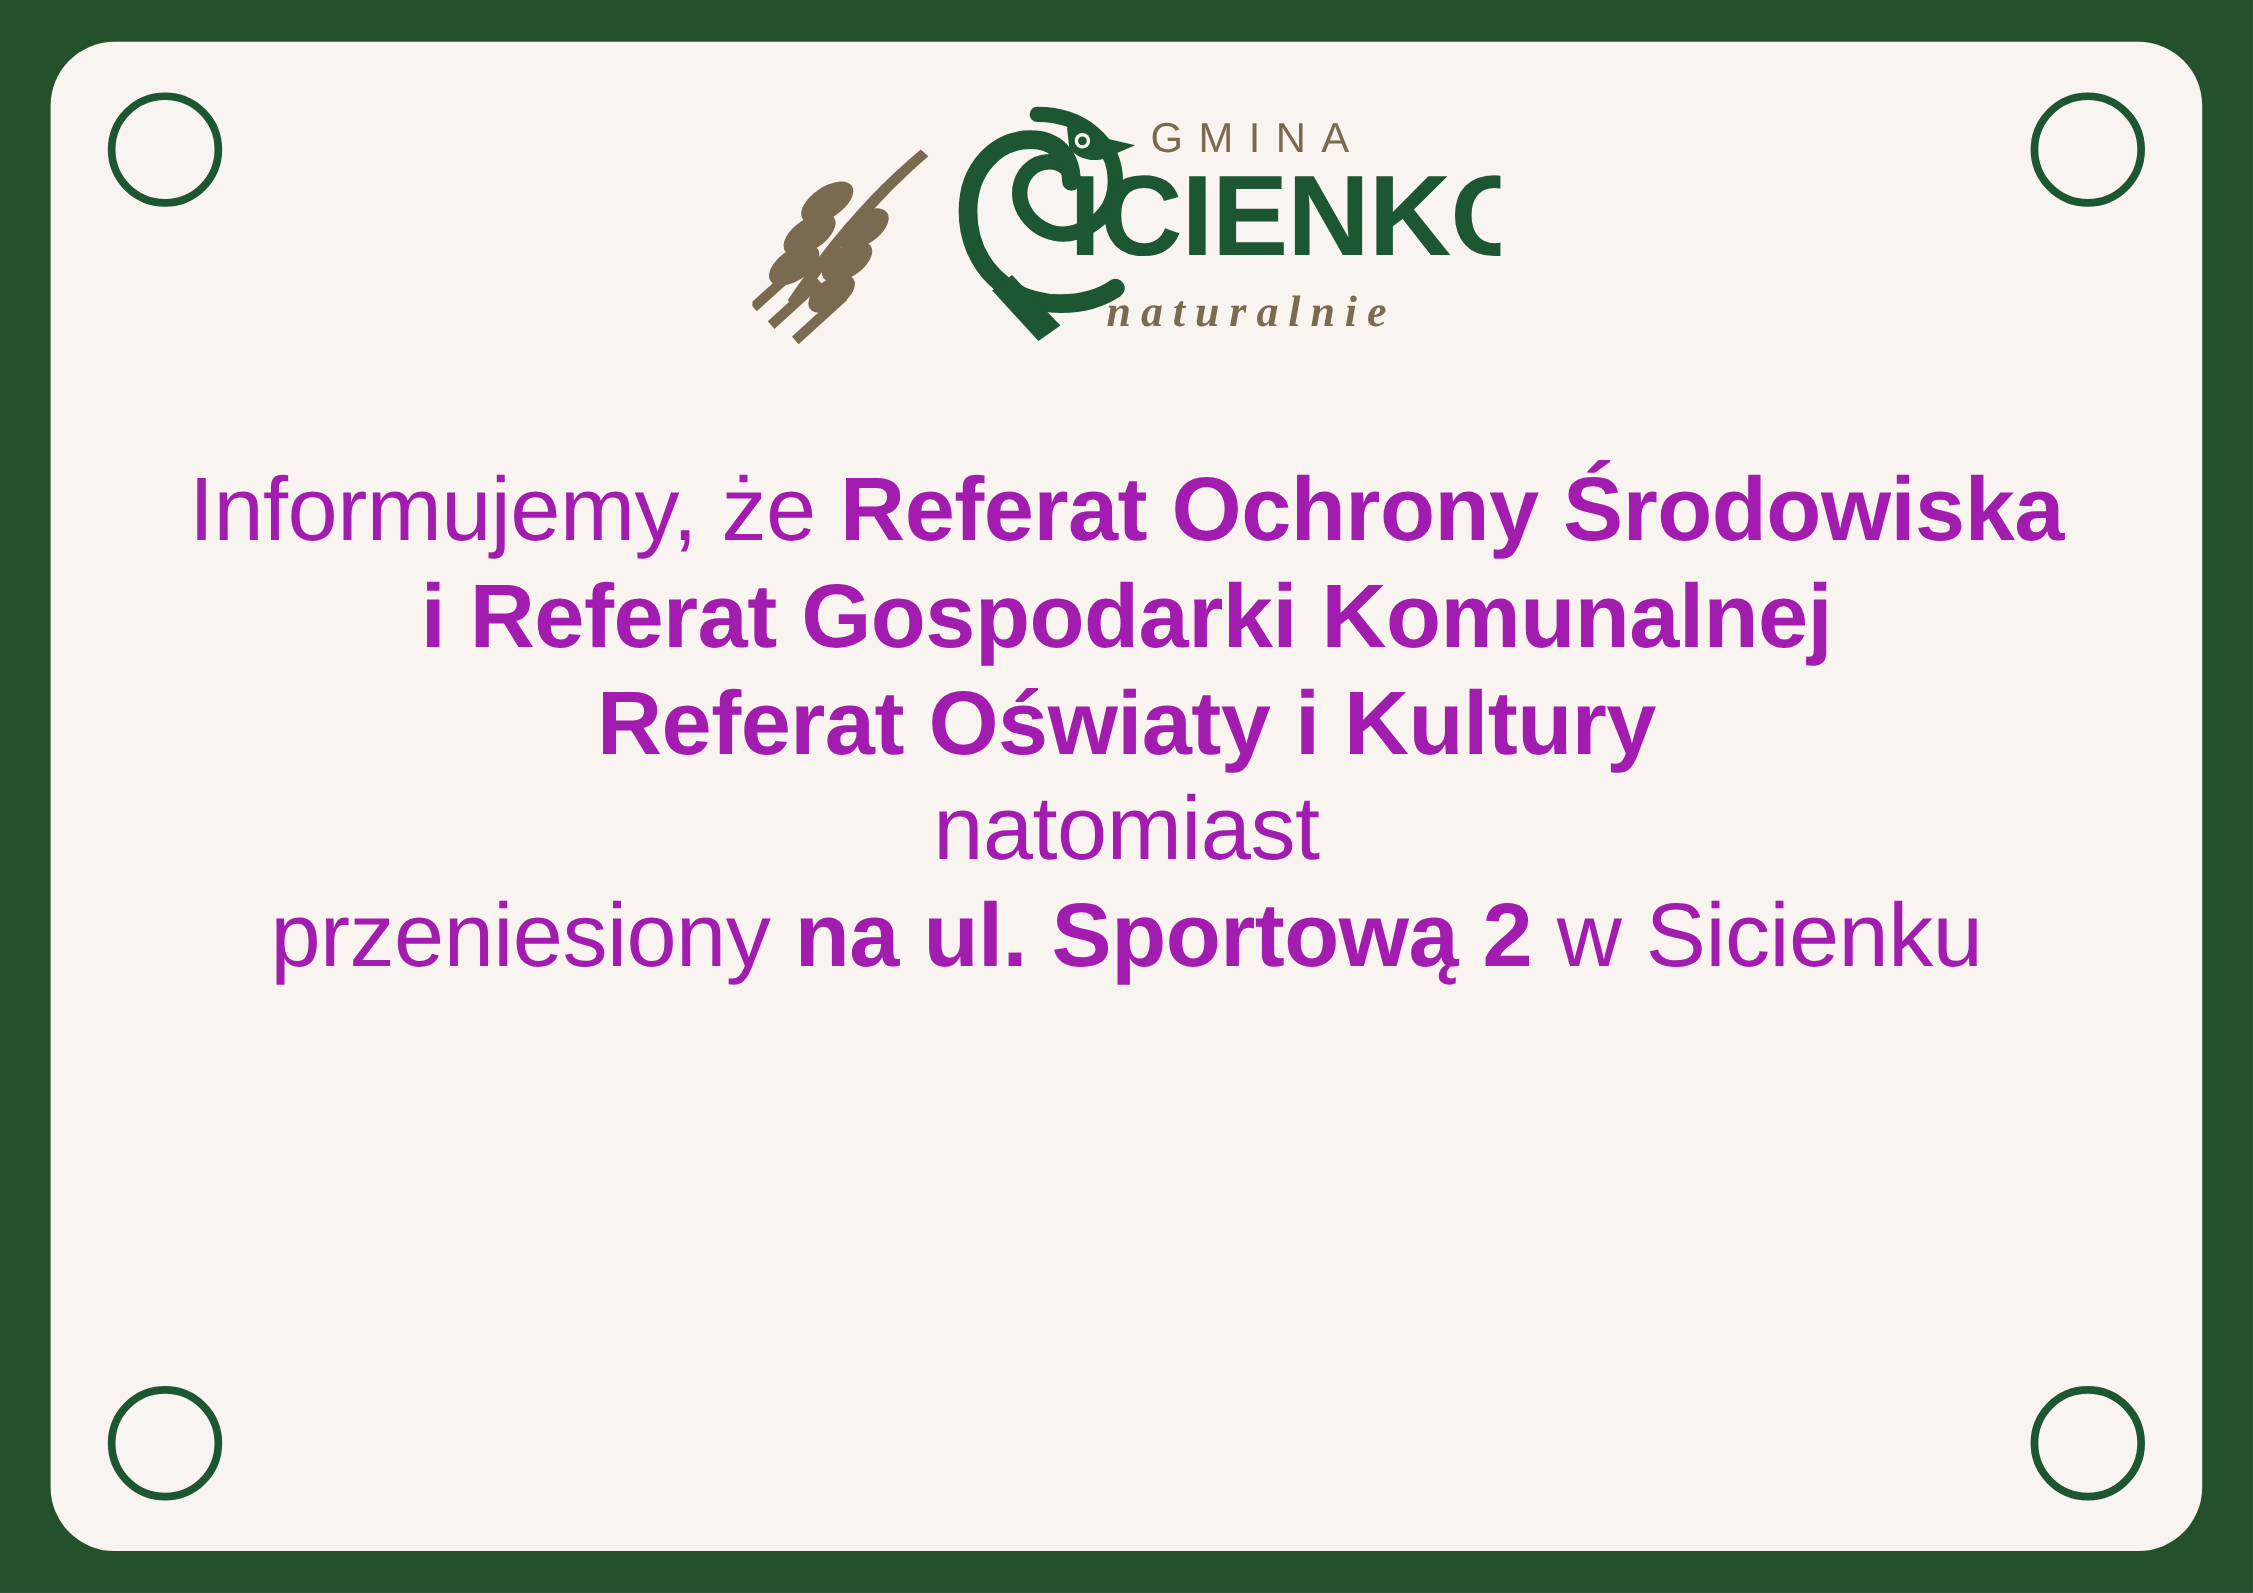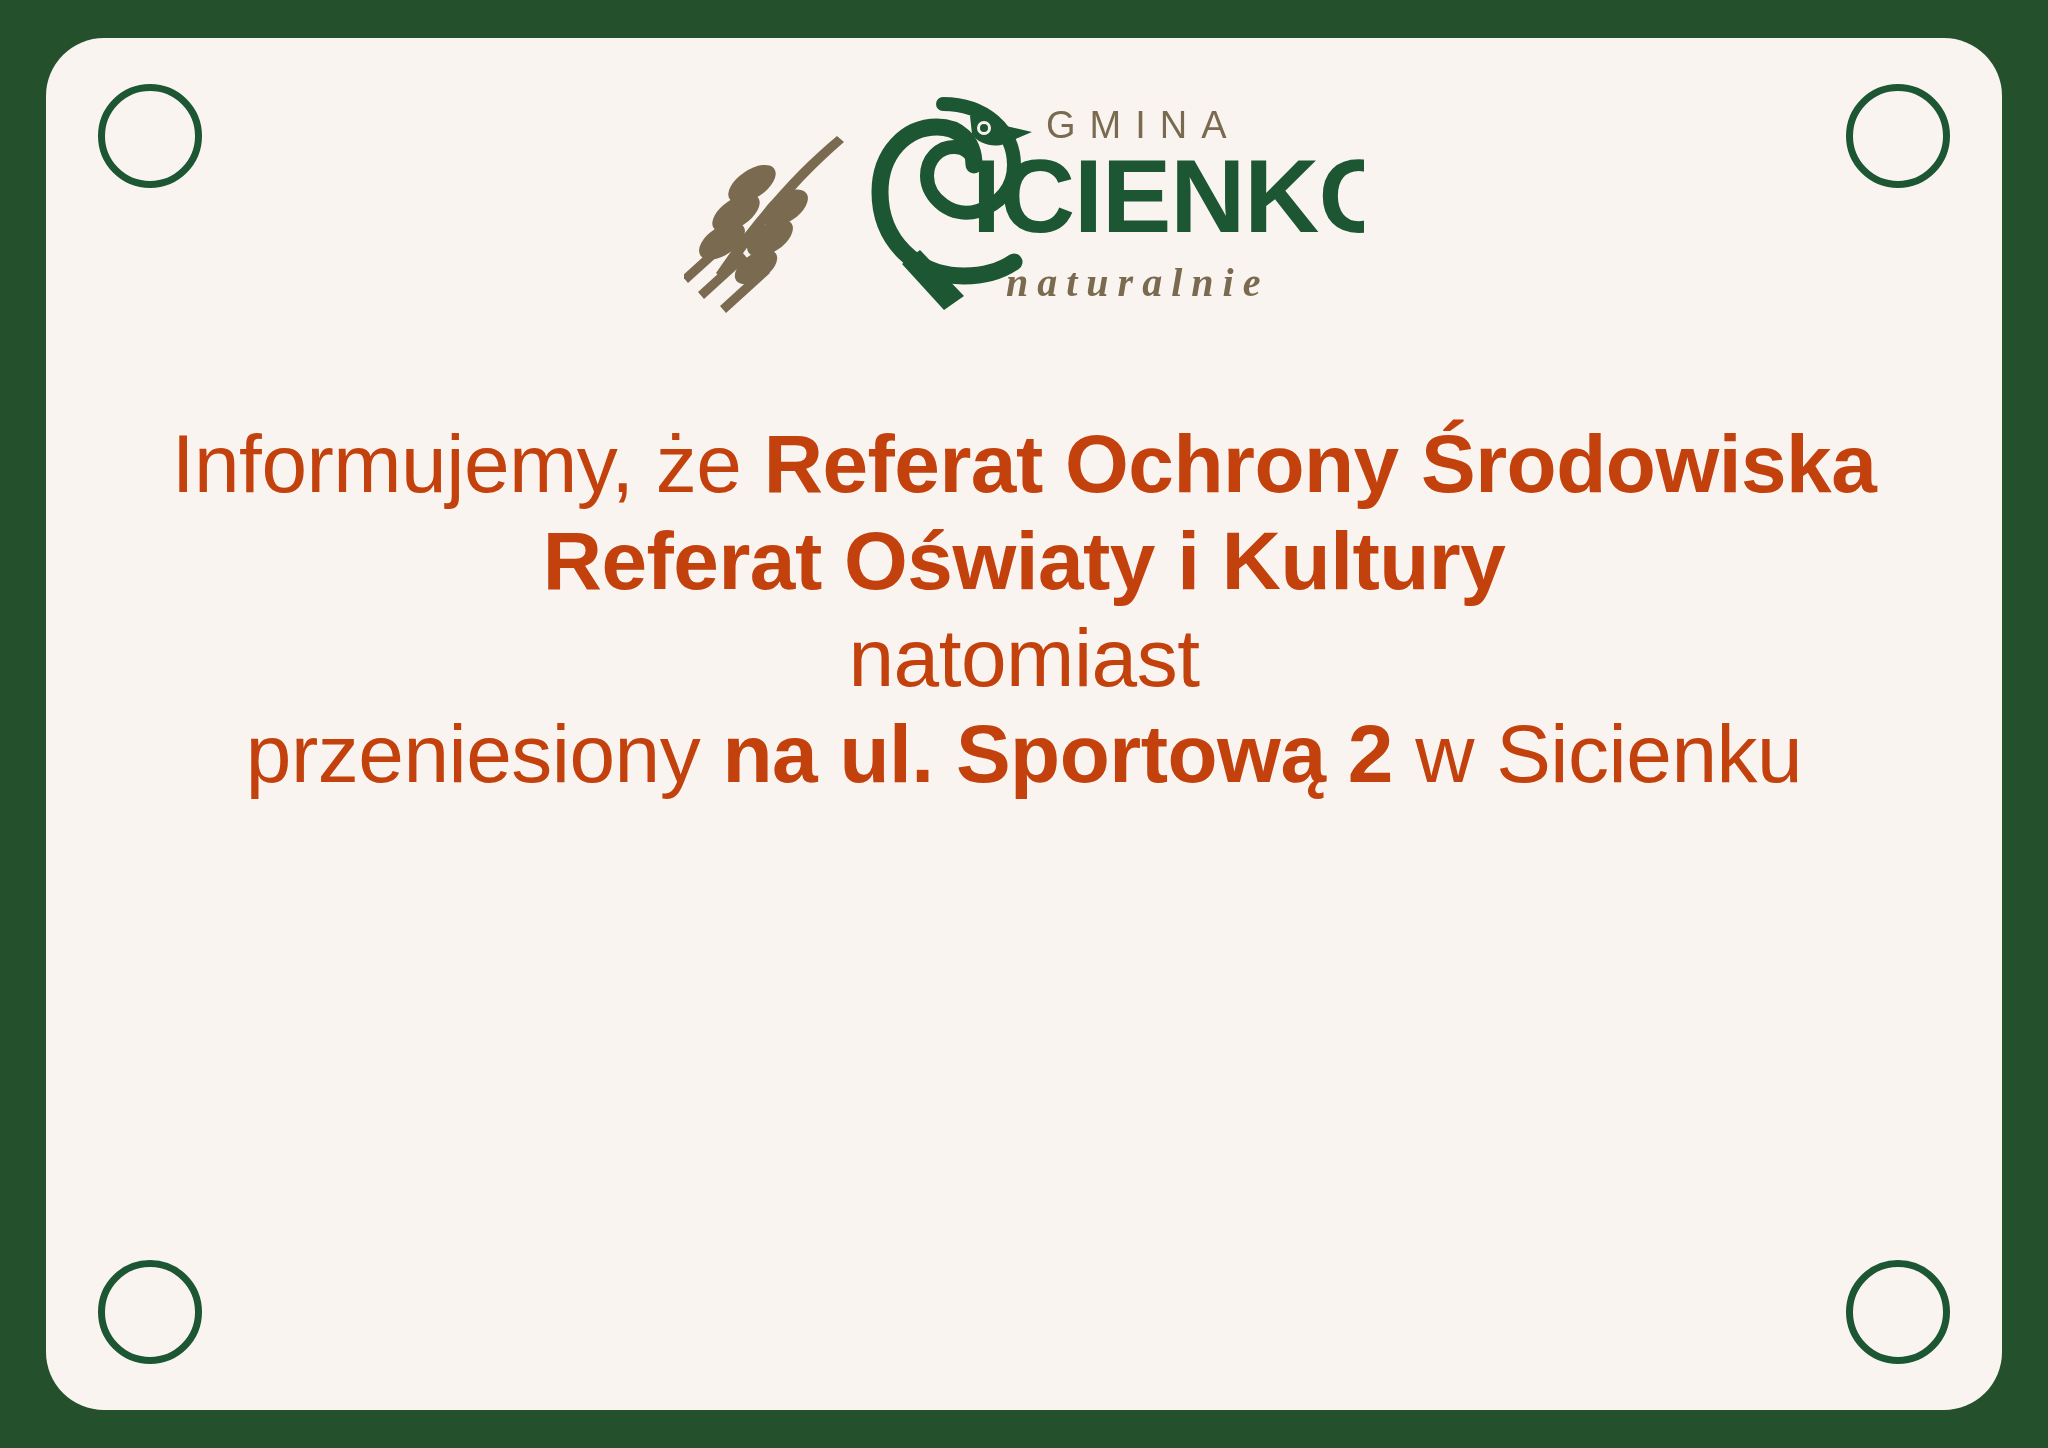--- a/index.html
+++ b/index.html
@@ -128,21 +128,22 @@
         </g>
 
         <text x="362" y="58" fill="#7a6a4f" font-family="'Liberation Sans', sans-serif" font-size="38" letter-spacing="14">GMINA</text>
 
         <text x="288" y="152" fill="#1d5632" font-family="'Liberation Sans', sans-serif" font-size="104" font-weight="bold" letter-spacing="-1">ICIENKO</text>
 
         <text x="322" y="216" fill="#7a6a4f" font-family="'Liberation Serif', serif" font-size="40" font-style="italic" font-weight="bold" letter-spacing="9">naturalnie</text>
       </svg>
     </div>
 
-    <div class="message" style="color: #c2410c;">
+    <div class="message" style="color: #a21caf;">
         <span class="ln"><span>Informujemy, że </span><b>Referat Ochrony Środowiska</b></span>
+        <span class="ln"><b>i Referat Gospodarki Komunalnej</b></span>
         <span class="ln"><b>Referat Oświaty i Kultury</b></span>
         <span class="ln"><span>natomiast</span></span>
         <span class="ln"><span>przeniesiony </span><b>na ul. Sportową 2</b><span> w Sicienku</span></span>
       </div>
 
   </div>
 </div>
 
 </body></html>

